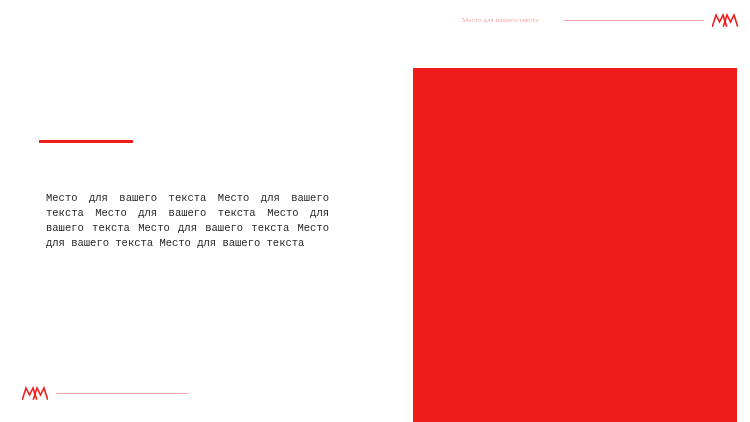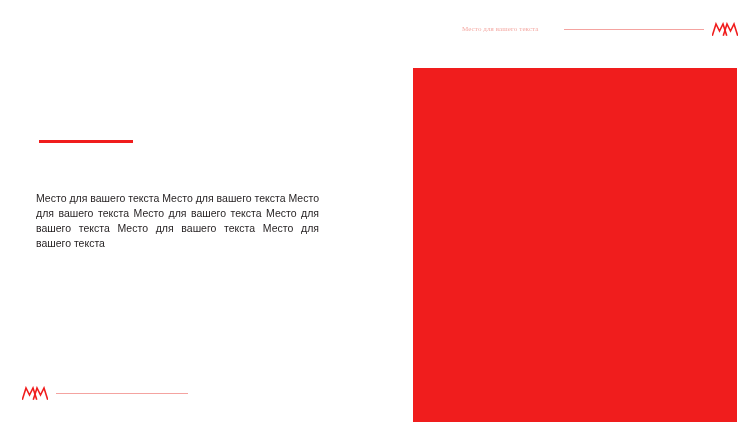--- a/index.html
+++ b/index.html
@@ -17,21 +17,21 @@
     position: relative;
     width: 750px;
     height: 422px;
     background: #ffffff;
     overflow: hidden;
   }
 
   
   .top-right {
     position: absolute;
-    top: 17px;
+    top: 8px;
     right: 12px;
     display: flex;
     align-items: center;
     gap: 0;
     height: 24px;
   }
   .top-caption {
     width: 96px;
     font-family: "Liberation Serif", serif;
     font-size: 7px;
@@ -69,24 +69,24 @@
     left: 39px;
     top: 140px;
     width: 94px;
     height: 3px;
     background: #f01d1d;
   }
 
   
   .body-copy {
     position: absolute;
-    left: 36px;
+    left: 46px;
     top: 180px;
     width: 283px;
-    font-family: Liberation Sans, sans-serif;
+    font-family: Liberation Mono, monospace;
     font-size: 10.5px;
     line-height: 15px;
     color: #231f20;
     text-align: justify;
   }
 
   
   .red-block {
     position: absolute;
     left: 413px;

